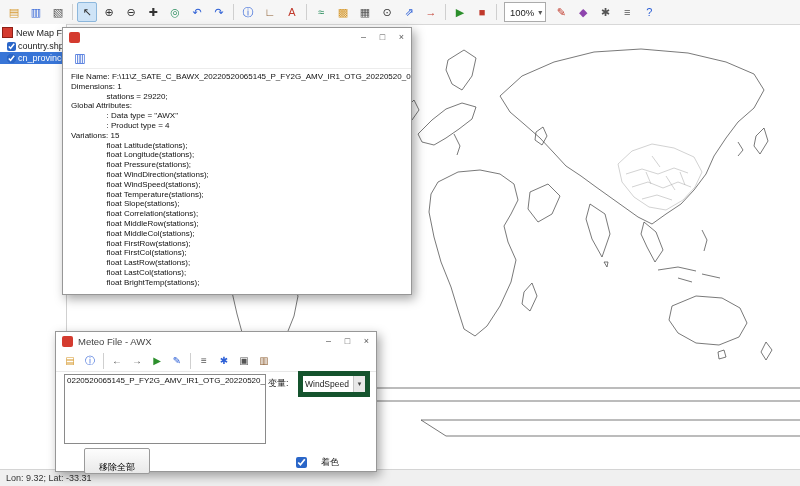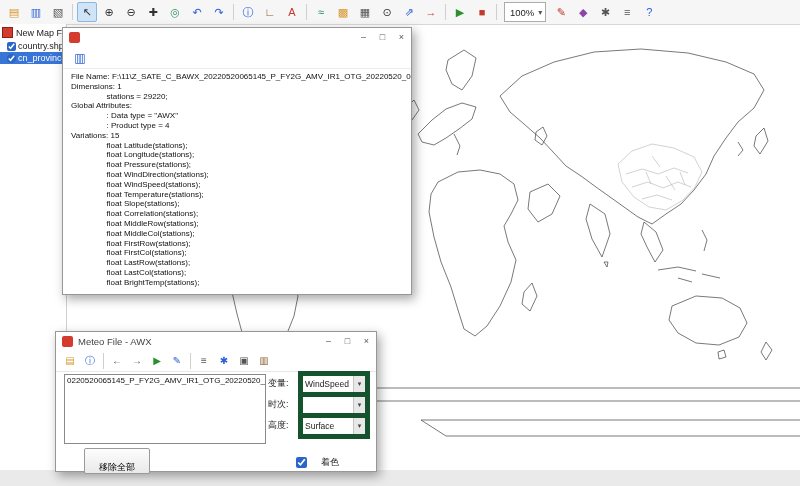--- a/index.html
+++ b/index.html
@@ -220,36 +220,25 @@
         </div>
       <button class="remove-btn">移除全部</button>
 
       <div class="form-row" style="top:3px">
         <span class="flabel">变量:</span>
         <span class="combo">
           <span class="combo-val">WindSpeed</span>
           <span class="combo-arrow">▾</span>
         </span>
       </div>
-      <div class="form-row" style="top:24px">
-        <span class="flabel">时次:</span>
-        <span class="combo">
-          <span class="combo-val"></span>
-          <span class="combo-arrow">▾</span>
-        </span>
-      </div>
-      <div class="form-row" style="top:45px">
-        <span class="flabel">高度:</span>
-        <span class="combo">
-          <span class="combo-val">Surface</span>
-          <span class="combo-arrow">▾</span>
-        </span>
-      </div>
 
       <label class="colored">
         <input type="checkbox" checked="true" style="">
         <span>着色</span>
       </label>
     </div>
   </div>
 
+  <div class="statusbar">
+    <span>Lon: 9.32; Lat: -33.31</span>
+  </div>
 
 </div>
 
 </body></html>

